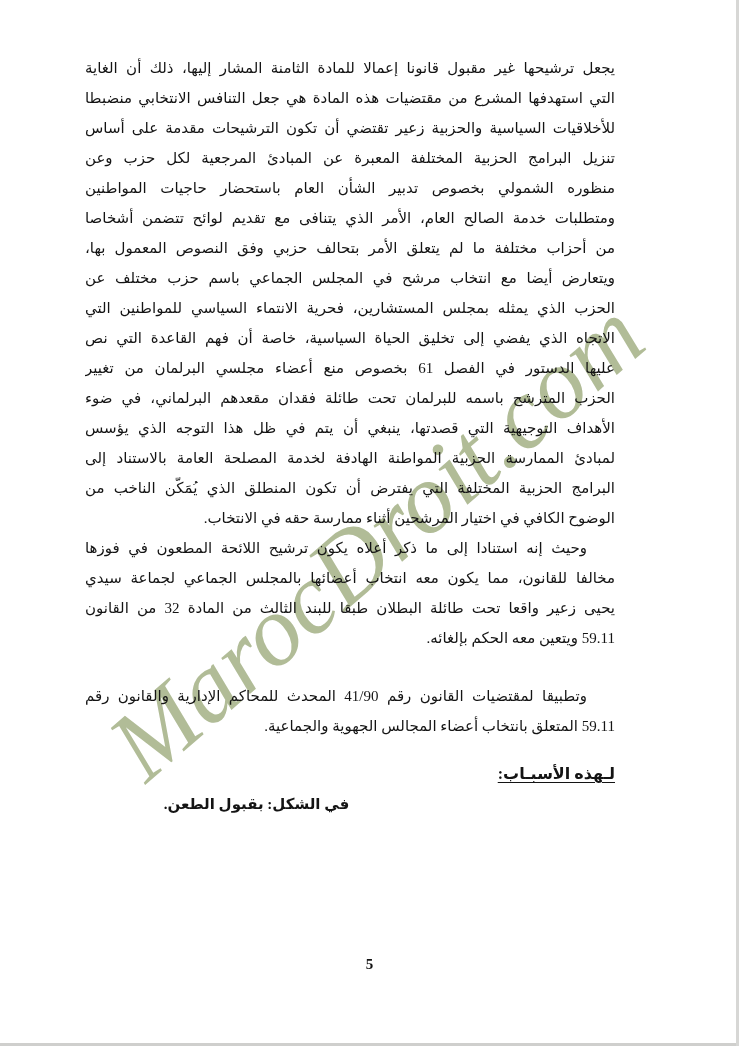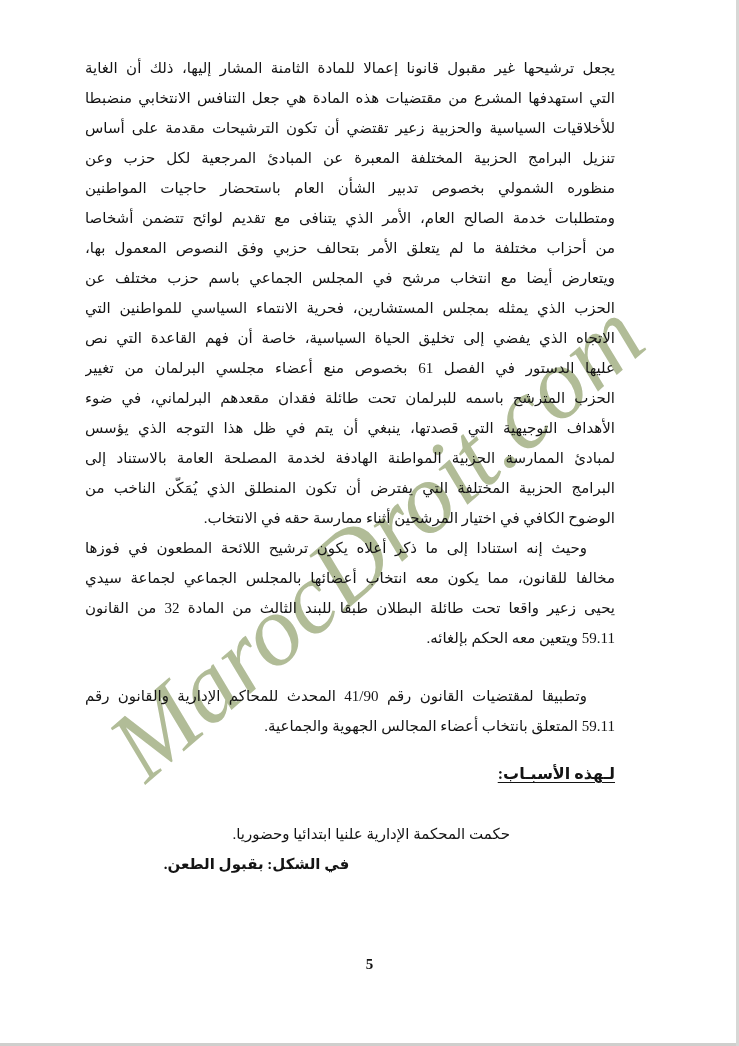--- a/index.html
+++ b/index.html
@@ -132,21 +132,20 @@
       <div class="endline">59.11 ويتعين معه الحكم بإلغائه.</div>
     </div>
 
     <div class="para para-gap">
       <div class="jline indent">وتطبيقا لمقتضيات القانون رقم 41/90 المحدث للمحاكم الإدارية والقانون رقم</div>
       <div class="endline">59.11 المتعلق بانتخاب أعضاء المجالس الجهوية والجماعية.</div>
     </div>
 
     <div class="heading">لـهذه الأسبـاب:</div>
 
-    <div class="ruling-intro">حكمت المحكمة الإدارية علنيا ابتدائيا وحضوريا.</div>
 
     <div class="ruling-form">في الشكل: بقبول الطعن.</div>
 
   </div>
 
   <div class="pageno">5</div>
 
 </div>
 
 </body></html>

